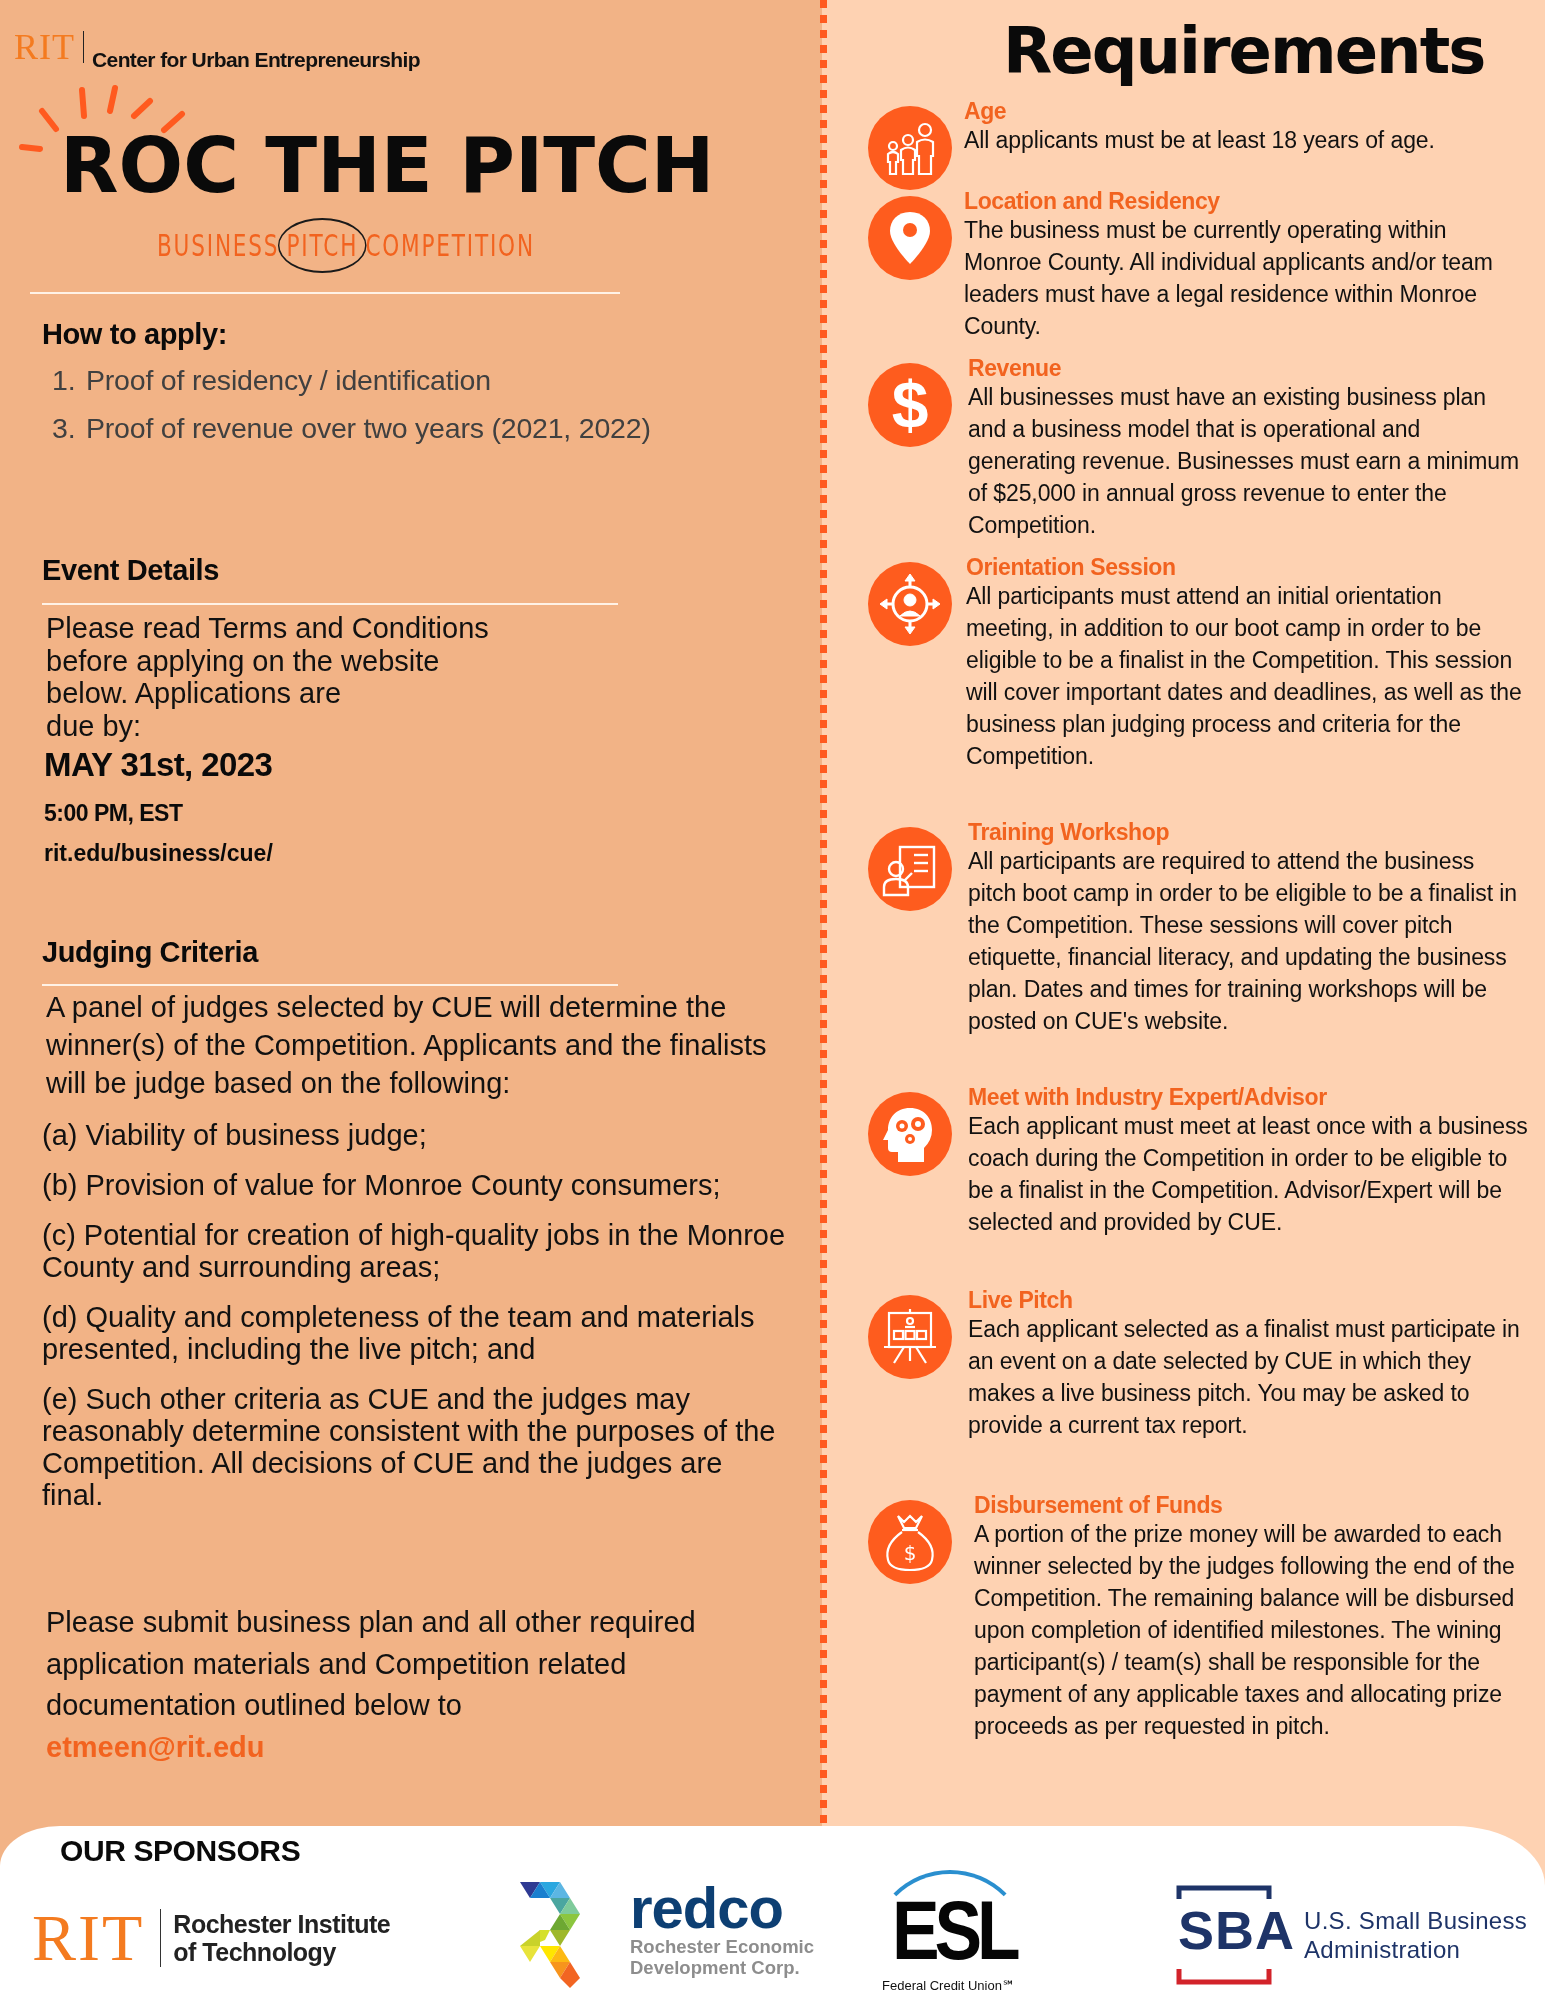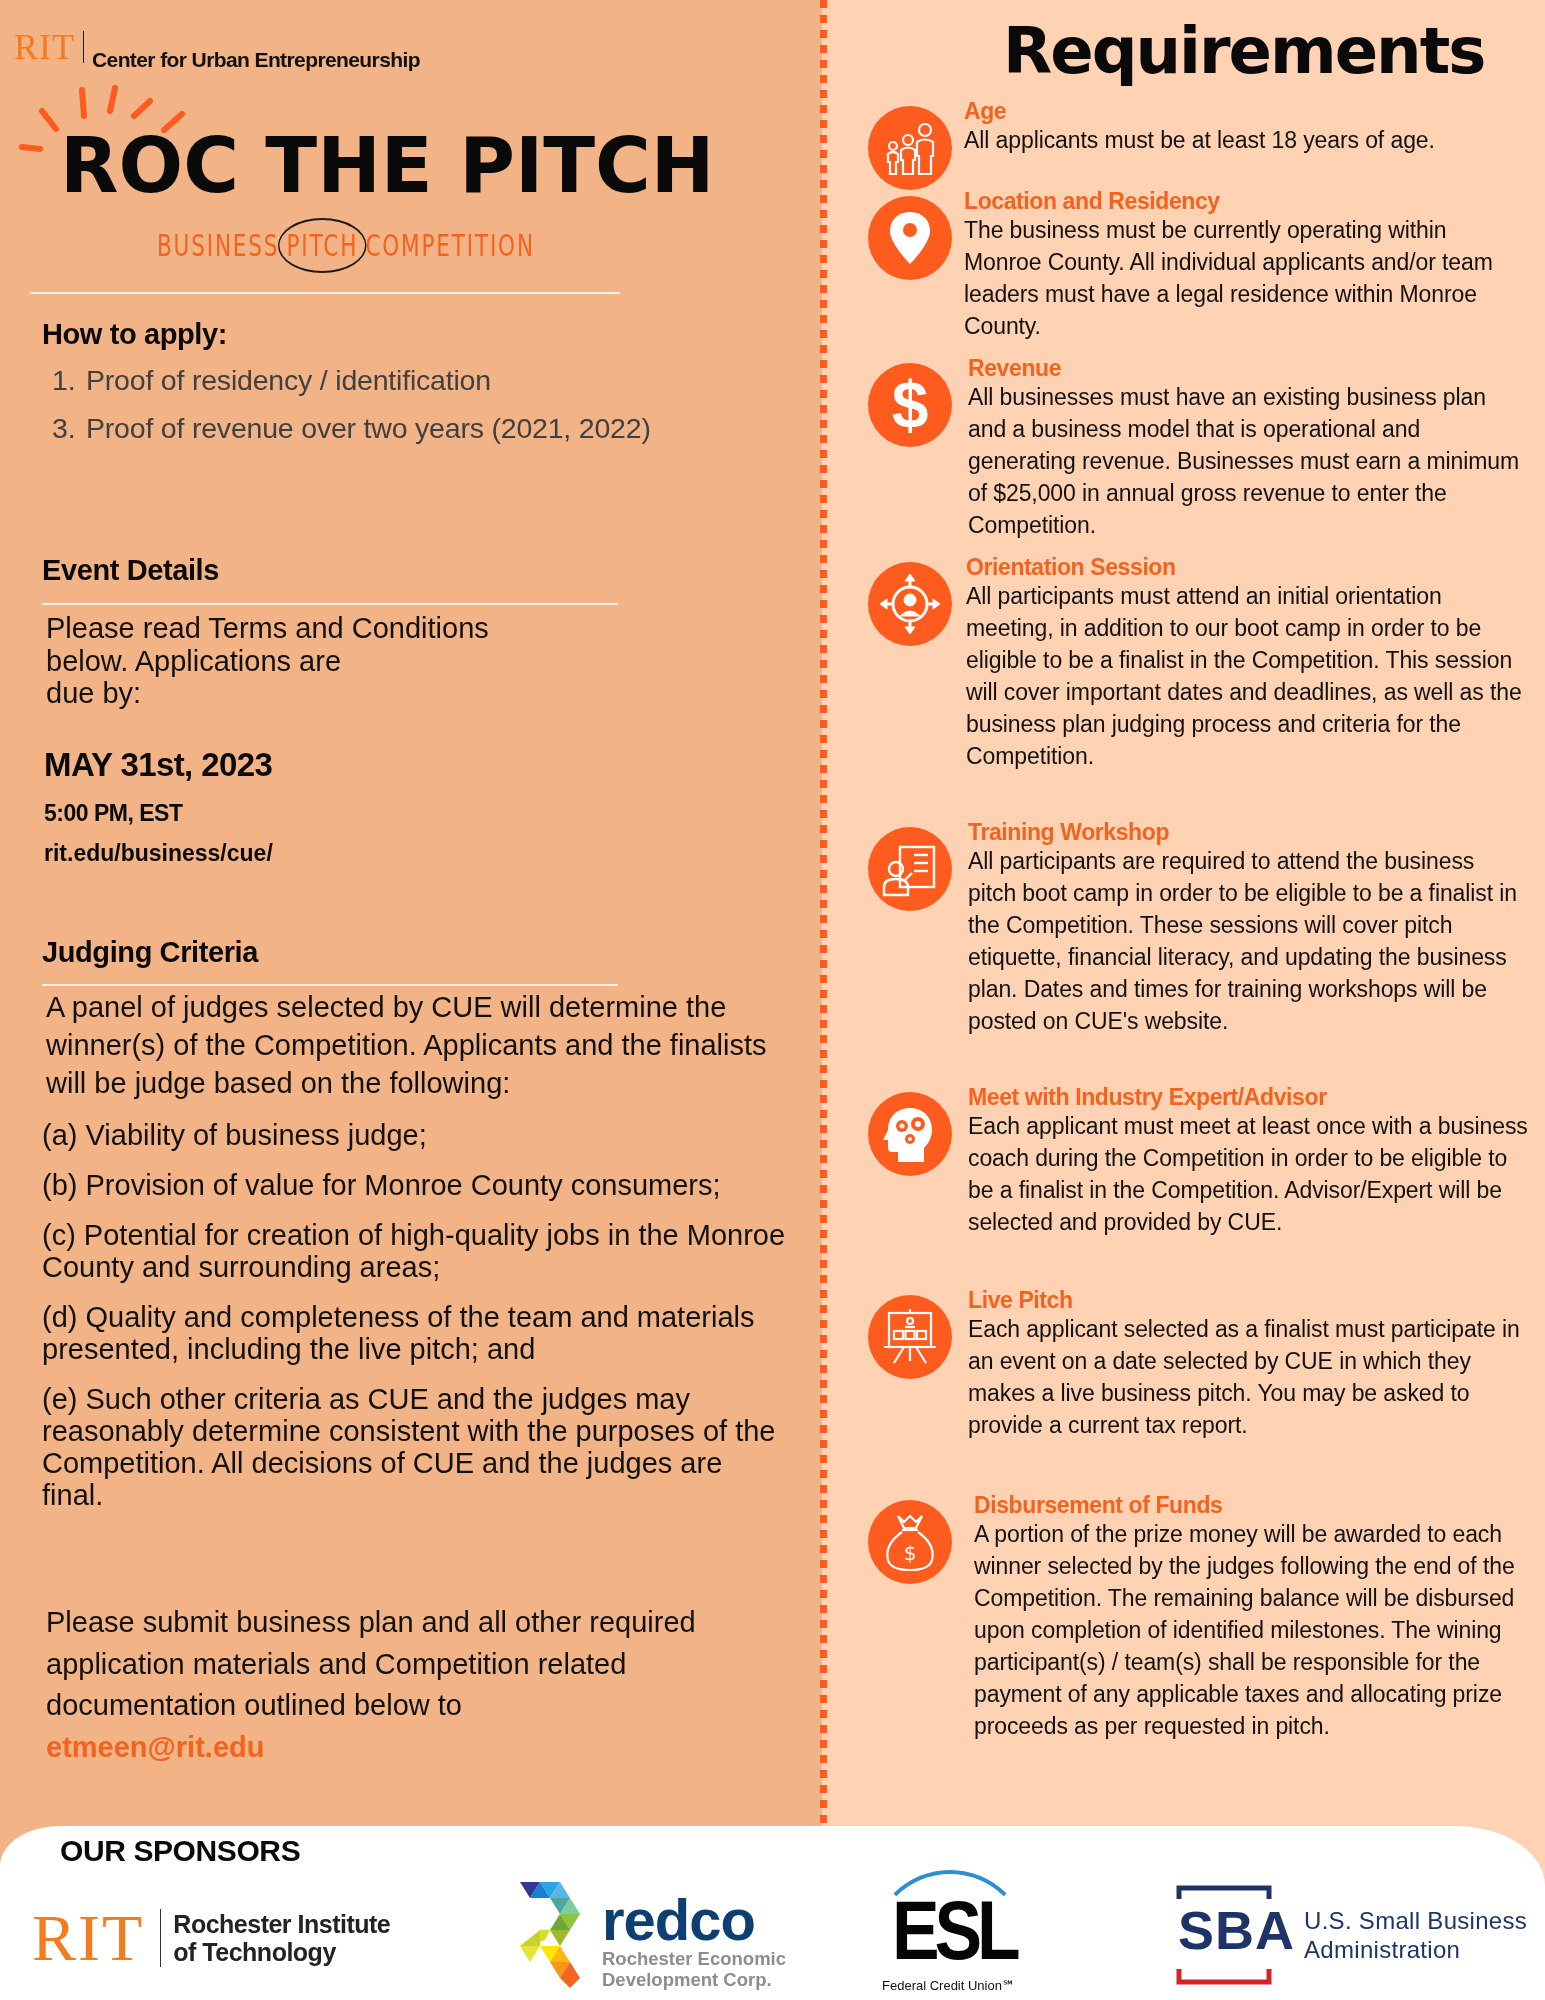--- a/index.html
+++ b/index.html
@@ -86,21 +86,21 @@
   .sponsor-band {
     position: absolute; left: 0; top: 1826px; width: 1545px; height: 174px;
     background: #ffffff; border-top-left-radius: 60px 40px; border-top-right-radius: 90px 60px;
   }
   .sponsor-head { position: absolute; left: 60px; top: 1834px; font-size: 30px; font-weight: bold; color: #0a0a0a; letter-spacing: -0.4px; }
   .sp-rit { position: absolute; left: 32px; top: 1905px; display: flex; align-items: center; }
   .sp-rit .mark { font-family: "Liberation Serif", serif; color: #f47b20; font-size: 66px; line-height: 1; letter-spacing: 2px; }
   .sp-rit .sep { width: 1px; height: 58px; background: #333; margin: 0 12px 0 16px; }
   .sp-rit .txt { font-size: 25px; font-weight: bold; line-height: 28px; color: #222; letter-spacing: -0.5px; }
 
-  .sp-redco { position: absolute; left: 518px; top: 1880px; display: flex; align-items: flex-end; }
+  .sp-redco { position: absolute; left: 518px; top: 1880px; display: flex; align-items: flex-start; gap: 28px; }
   .sp-redco .txtblock { margin-left: 10px; }
   .sp-redco .big { font-size: 58px; font-weight: bold; color: #0d3f73; line-height: 56px; letter-spacing: -1px; }
   .sp-redco .small { font-size: 18.5px; color: #8d8d8d; font-weight: bold; line-height: 21px; }
 
   .sp-esl { position: absolute; left: 862px; top: 1860px; width: 176px; height: 140px; }
   .sp-esl .arc { position: absolute; left: 8px; top: 10px; width: 160px; height: 160px; border-radius: 50%; border: 4px solid #2a8fcf; border-bottom-color: transparent; border-left-color: transparent; border-right-color: transparent; transform: rotate(0deg); }
   .sp-esl .esl { position: absolute; left: 30px; top: 28px; font-size: 84px; font-weight: bold; color: #050505; letter-spacing: -6px; transform: scaleX(0.85); transform-origin: left; line-height: 1; }
   .sp-esl .fcu { position: absolute; left: 20px; top: 118px; font-size: 13px; color: #111; white-space: nowrap; }
 
   .sp-sba { position: absolute; left: 1136px; top: 1885px; display: flex; align-items: center; margin-left: 40px; }
@@ -145,20 +145,21 @@
 <div class="section-head" style="left:42px;top:318px;">How to apply:</div>
 <ul class="list">
   <li><span class="num">1.</span><span>Proof of residency / identification</span></li>
   <li><span class="num">3.</span><span>Proof of revenue over two years (2021, 2022)</span></li>
 </ul>
 
 <div class="section-head" style="left:42px;top:554px;">Event Details</div>
 <div class="rule" style="left:42px;top:603px;width:576px;"></div>
 <div class="event-text">
   <div>Please read Terms and Conditions</div>
+  <div>before applying on the website</div>
   <div>below. Applications are</div>
   <div>due by:</div>
 </div>
 <div class="due-date">MAY 31st, 2023</div>
 <div class="due-time">5:00 PM, EST</div>
 <div class="due-url">rit.edu/business/cue/</div>
 
 <div class="section-head" style="left:42px;top:936px;">Judging Criteria</div>
 <div class="rule" style="left:42px;top:984px;width:576px;"></div>
 <div class="judging-intro">A panel of judges selected by CUE will determine the winner(s) of the Competition. Applicants and the finalists will be judge based on the following:</div>

